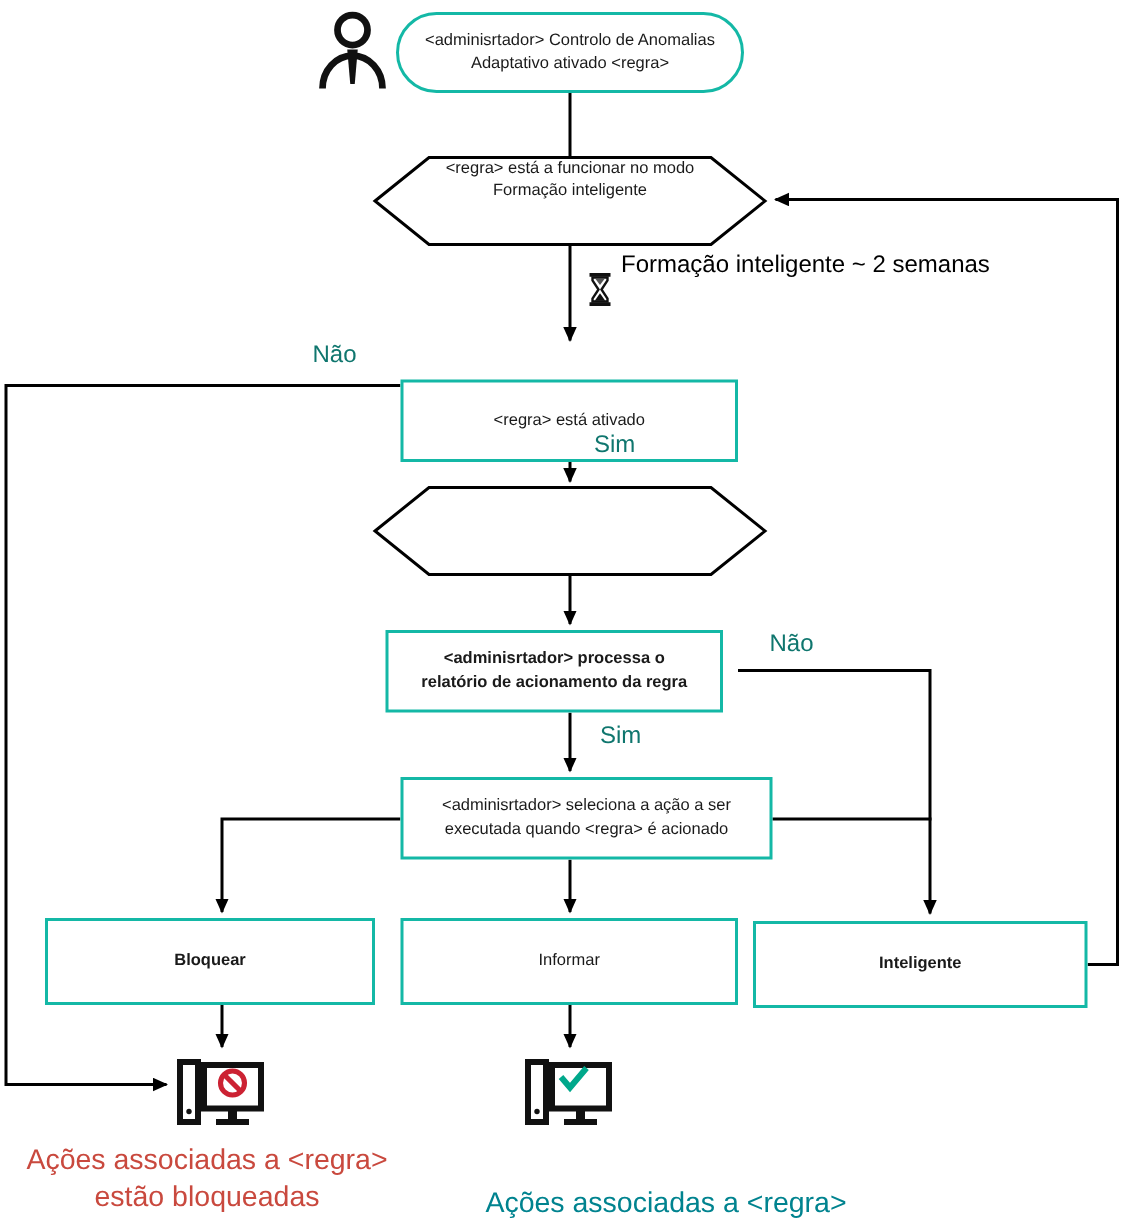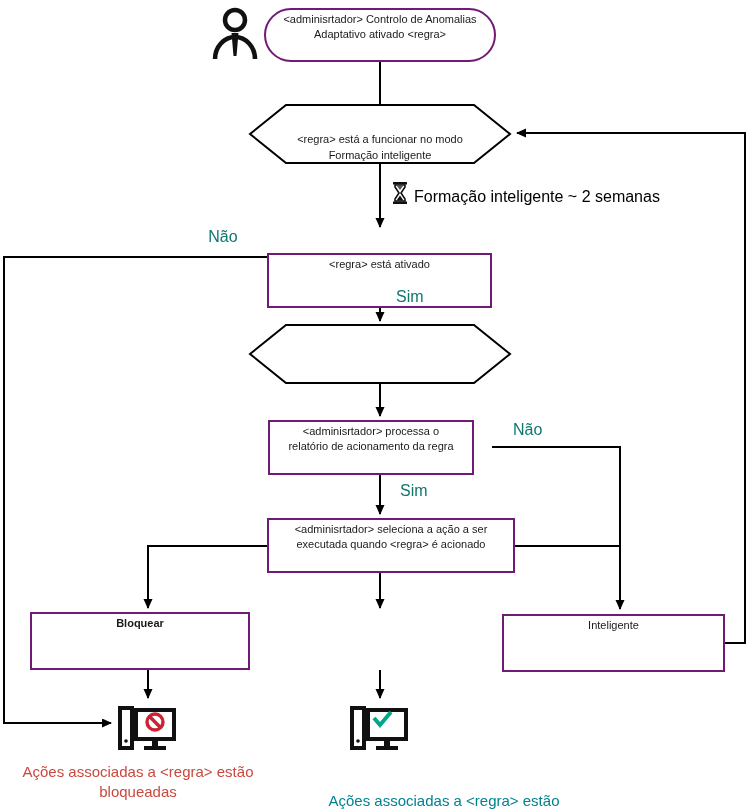--- a/index.html
+++ b/index.html
@@ -1,32 +1,32 @@
 <!DOCTYPE html>
 <html><head>
 <meta charset="utf-8">
 <style>
   html,body{margin:0;padding:0;background:#ffffff;}
   body{font-family:"Liberation Sans","DejaVu Sans",sans-serif;color:#1a1a1a;}
   #stage{position:relative;width:753px;height:812px;background:#fff;overflow:hidden;}
   #wires{position:absolute;left:0;top:0;width:753px;height:812px;}
   .node{
-    position:absolute;border:2px solid #701a75;background:#fff;
-    display:flex;align-items:flex-start;justify-content:center;
+    position:absolute;border:2px solid #14b8a6;background:#fff;
+    display:flex;align-items:center;justify-content:center;
     text-align:center;font-size:11px;line-height:1.4;box-sizing:border-box;
     padding:2px 14px;
   }
   .stadium{border-radius:28px;}
   .hexlabel{
-    position:absolute;display:flex;align-items:flex-end;justify-content:center;
+    position:absolute;display:flex;align-items:flex-start;justify-content:center;
     text-align:center;font-size:11px;line-height:1.4;box-sizing:border-box;
   }
   .elabel{position:absolute;font-size:16px;color:#0f766e;}
   .duration{position:absolute;font-size:16px;color:#000;}
-  .caption{position:absolute;font-size:15px;text-align:center;line-height:1.3;}
+  .caption{position:absolute;font-size:19px;text-align:center;line-height:1.3;}
   .caption.blocked{color:#c9493e;}
   .caption.allowed{color:#00838f;}
   .iconbox{position:absolute;}
 </style>
 </head>
 <body>
 
 <div id="stage">
 
   <svg id="wires" viewBox="0 0 753 812" xmlns="http://www.w3.org/2000/svg">
@@ -84,43 +84,46 @@
 
   <div class="iconbox" style="left:392px;top:182px;width:16px;height:22px;">
     <svg width="16" height="22" viewBox="0 0 16 22" xmlns="http://www.w3.org/2000/svg">
       <rect x="1" y="0" width="14" height="2.5" fill="#111"></rect>
       <rect x="1" y="19.5" width="14" height="2.5" fill="#111"></rect>
       <path d="M3,3 h10 v2 l-4,6 4,6 v2 h-10 v-2 l4,-6 -4,-6 z" fill="none" stroke="#111" stroke-width="1.6"></path>
       <path d="M4.5,18.5 h7 l-3.5,-5 z" fill="#111"></path>
       <path d="M5,4 h6 l-3,4 z" fill="#555"></path>
     </svg>
   </div>
-  <div class="duration" style="left:414px;top:188px;">Formação inteligente ~ 2 semanas</div>
+  <div class="duration" style="left:414px;top:168px;">Formação inteligente ~ 2 semanas</div>
 
   <div class="node" style="left:267px;top:230px;width:225px;height:55px;margin-top:23px;">
     <span>&lt;regra&gt; está ativado</span>
   </div>
   <div class="elabel" style="left:198px;top:228px;width:50px;text-align:center;">Não</div>
   <div class="elabel" style="left:396px;top:288px;width:44px;">Sim</div>
 
 
-  <div class="node" style="left:268px;top:420px;width:206px;height:55px;">
+  <div class="node" style="left:257px;top:420px;width:225px;height:55px;font-weight:bold;">
     <span>&lt;adminisrtador&gt; processa o relatório de acionamento da regra</span>
   </div>
   <div class="elabel" style="left:513px;top:421px;width:50px;">Não</div>
   <div class="elabel" style="left:400px;top:482px;width:44px;">Sim</div>
 
   <div class="node" style="left:267px;top:518px;width:248px;height:55px;">
     <span>&lt;adminisrtador&gt; seleciona a ação a ser executada quando &lt;regra&gt; é acionado</span>
   </div>
 
   <div class="node" style="left:30px;top:612px;width:220px;height:58px;font-weight:bold;">
     <span>Bloquear</span>
   </div>
-  <div class="node" style="left:502px;top:614px;width:223px;height:58px;">
+  <div class="node" style="left:267px;top:612px;width:225px;height:58px;">
+    <span>Informar</span>
+  </div>
+  <div class="node" style="left:502px;top:614px;width:223px;height:58px;font-weight:bold;">
     <span>Inteligente</span>
   </div>
 
   <div class="iconbox" style="left:116px;top:702px;width:62px;height:52px;">
     <svg width="62" height="52" viewBox="0 0 62 52" xmlns="http://www.w3.org/2000/svg">
       <rect x="4" y="6" width="12" height="40" fill="none" stroke="#111" stroke-width="4"></rect>
       <circle cx="10" cy="39" r="1.8" fill="#111"></circle>
       <rect x="20" y="8" width="38" height="29" fill="none" stroke="#111" stroke-width="4"></rect>
       <rect x="36" y="37" width="6" height="7" fill="#111"></rect>
       <rect x="28" y="44" width="22" height="4" fill="#111"></rect>

